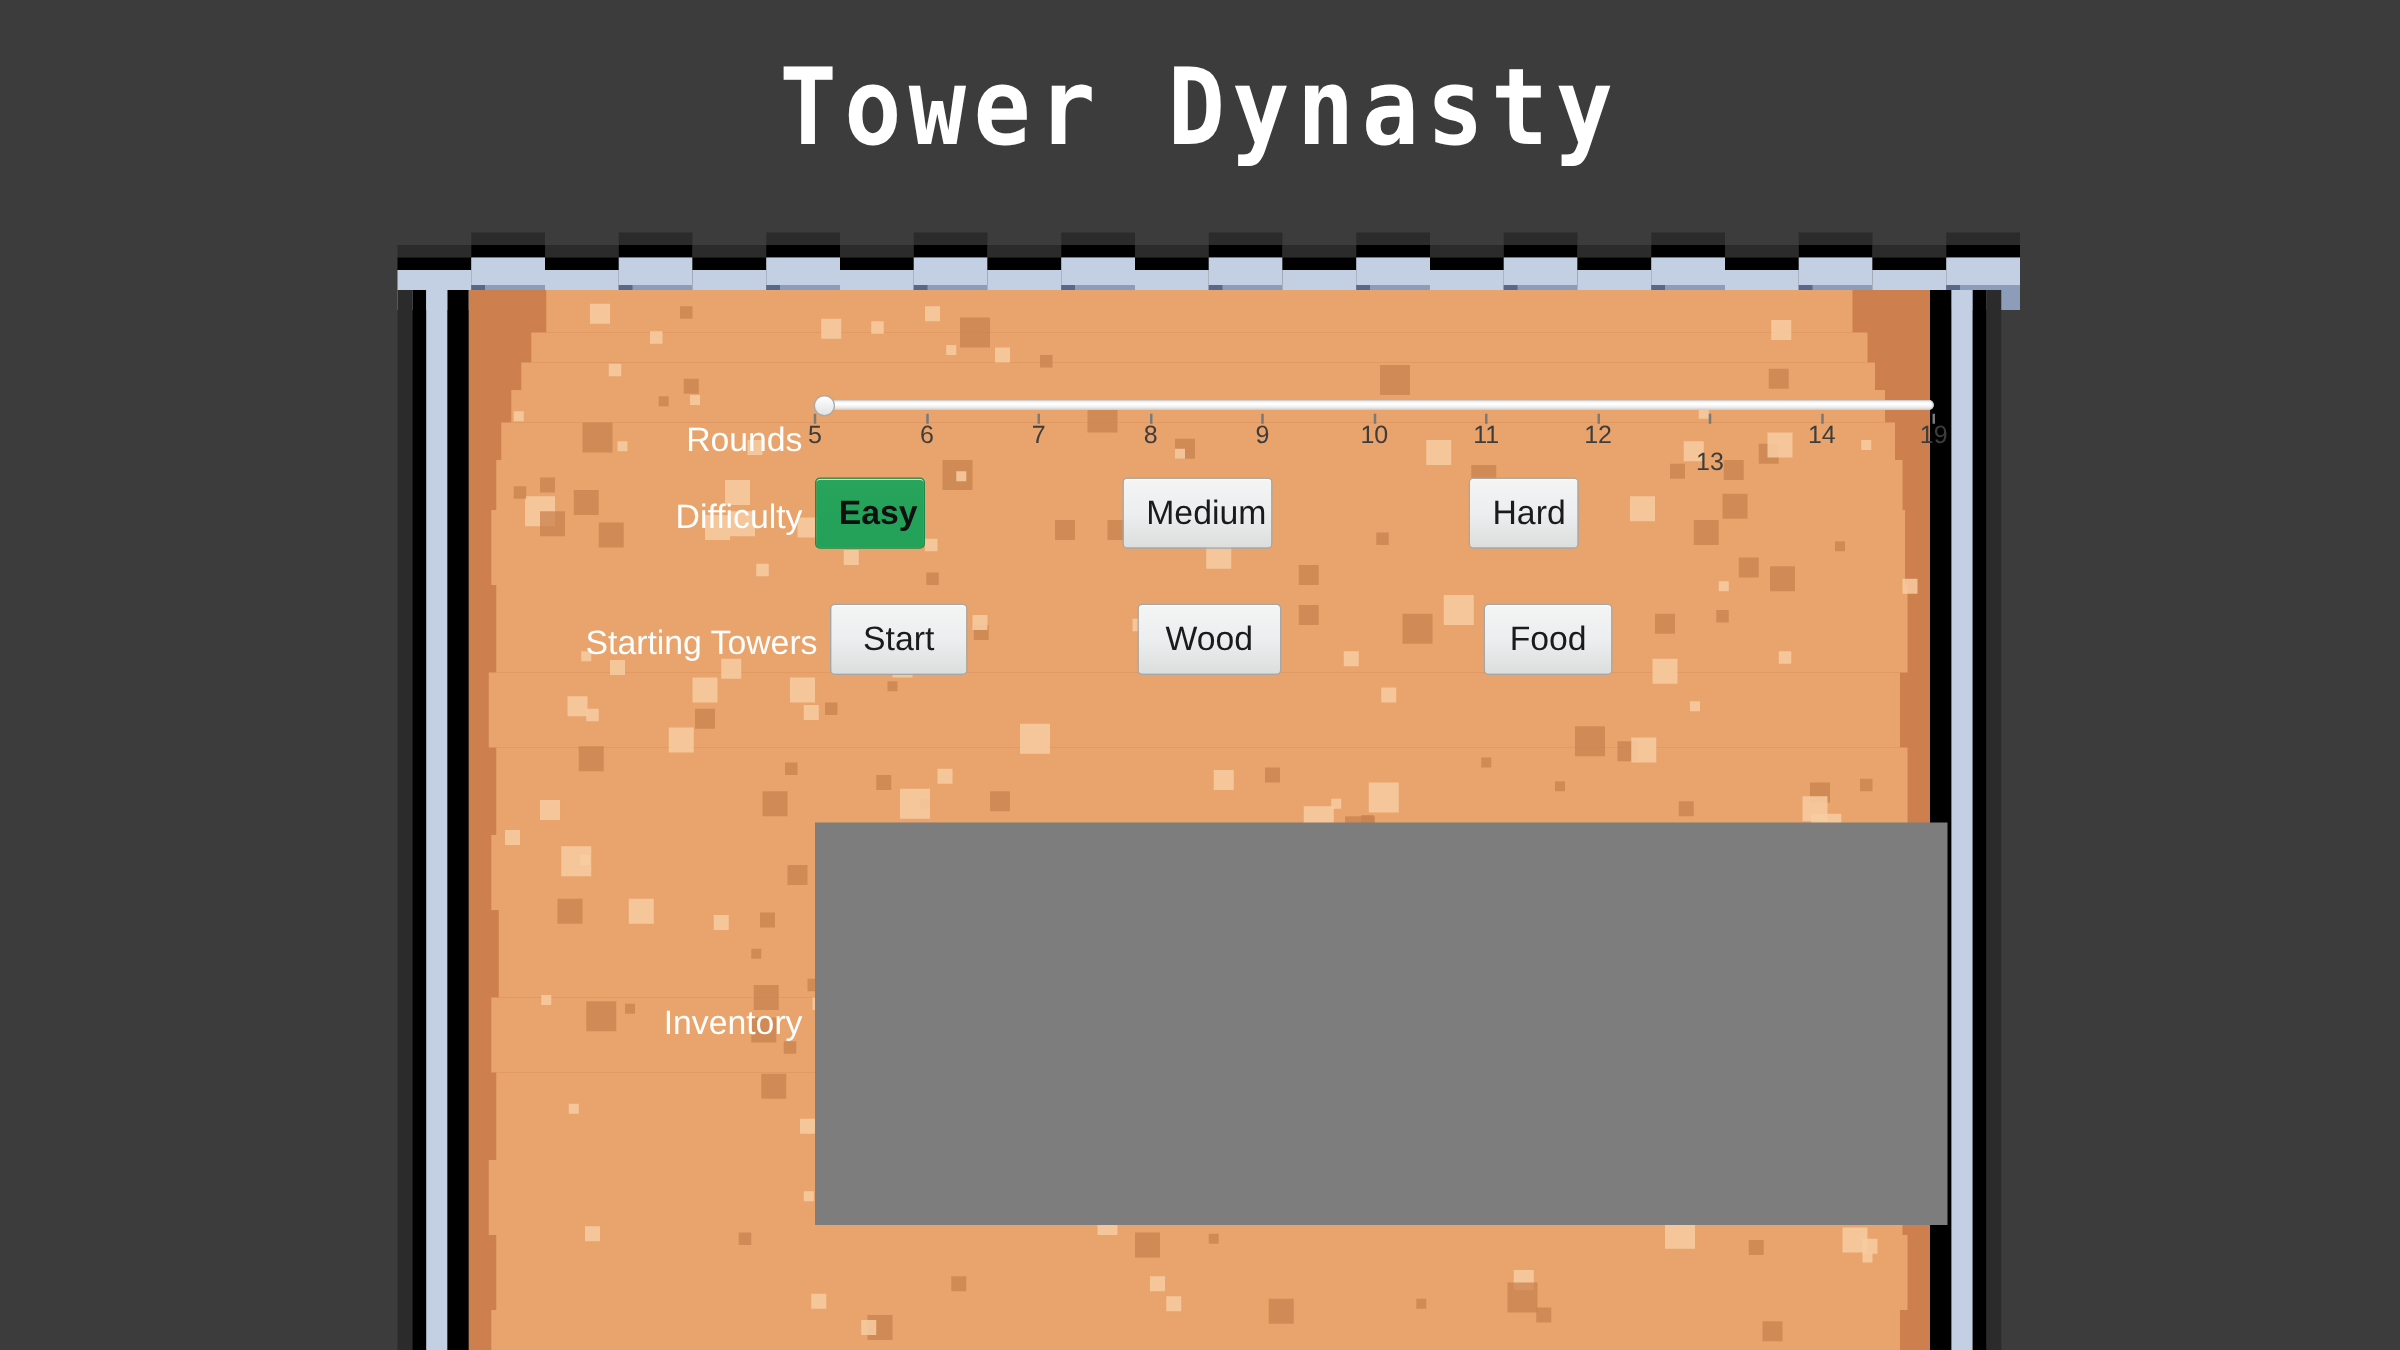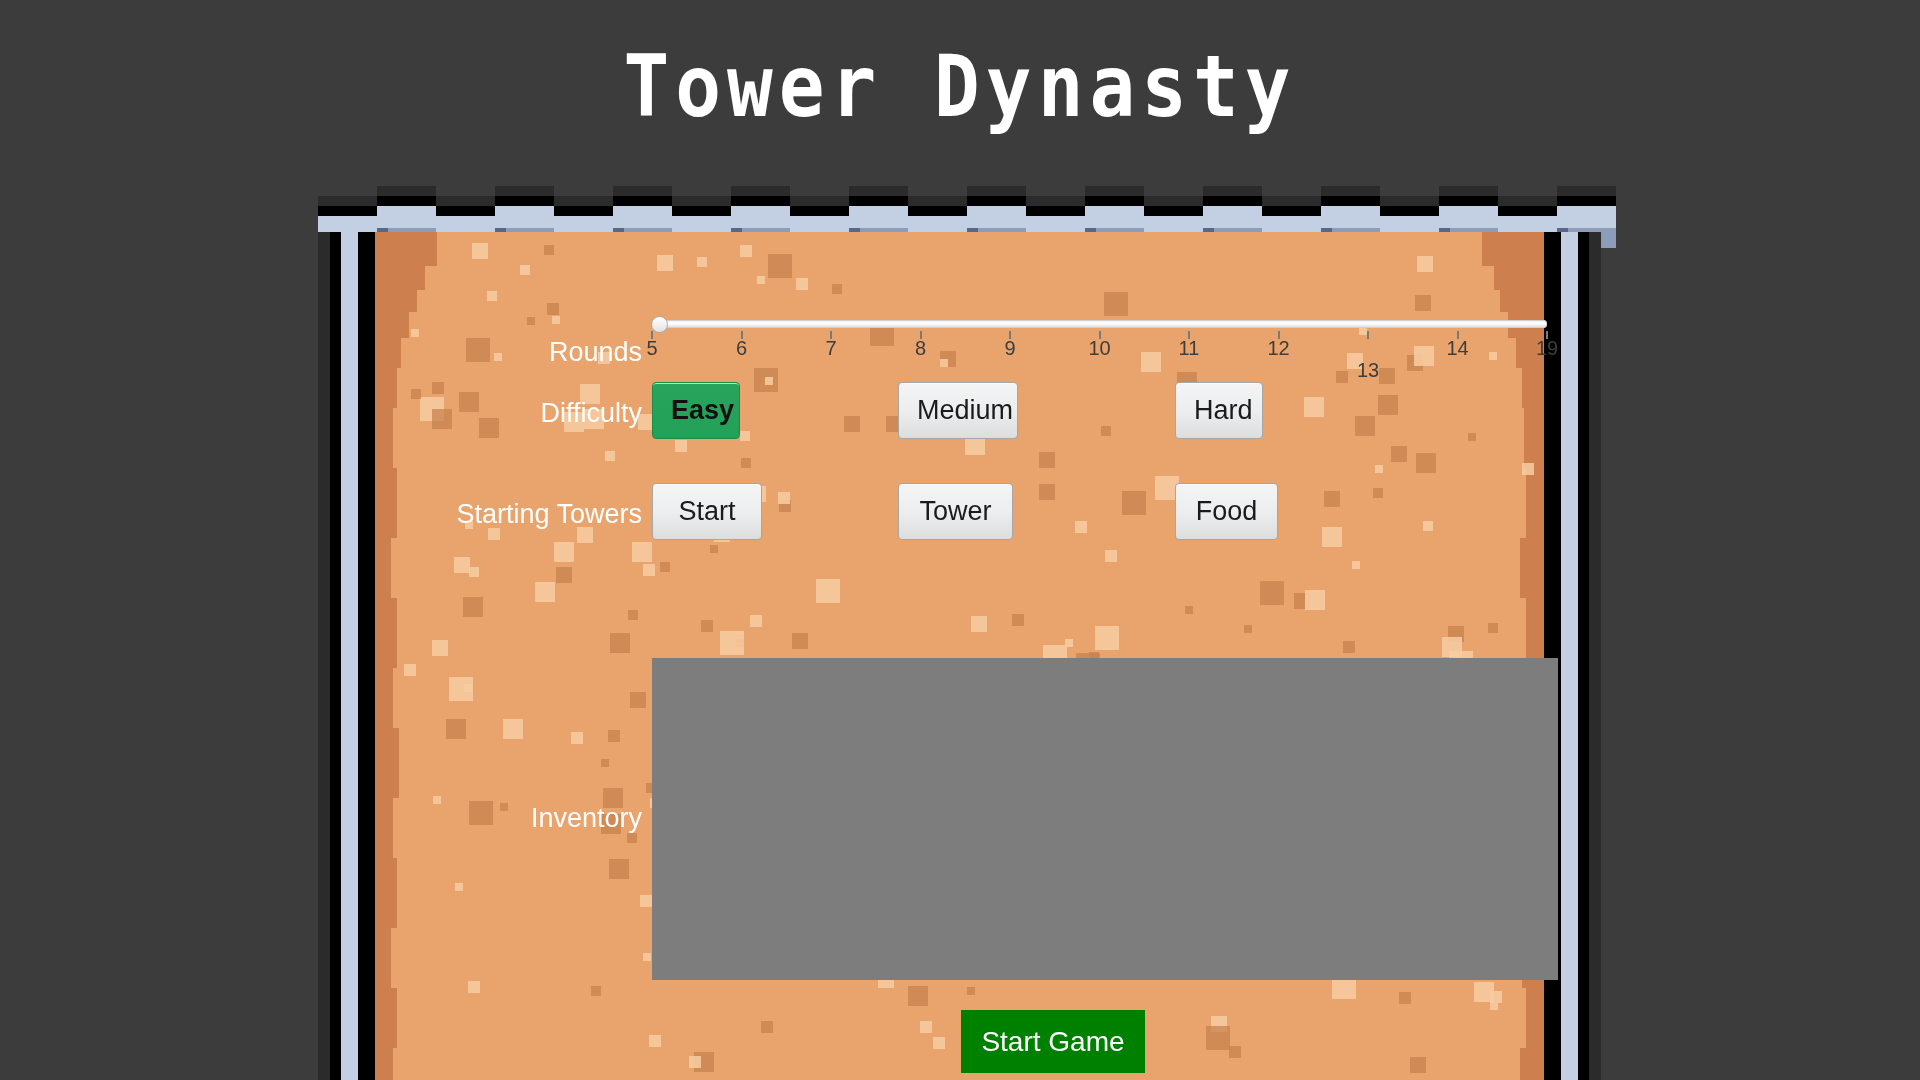--- a/index.html
+++ b/index.html
@@ -697,30 +697,27 @@
       </div>
     </div>
 
     <div class="row" style="left:80px; top:196px; width:1180px; height:57px;">
       <div class="label-box" style="top:16px;">Difficulty</div>
       <div class="opt-btn selected" style="left:254px; width:78px;">Easy</div>
       <div class="opt-btn" style="left:500px; width:120px;">Medium</div>
       <div class="opt-btn" style="left:777px; width:79px;">Hard</div>
     </div>
 
-    <div class="row" style="left:80px; top:297px; width:1068px; height:57px;">
+    <div class="row" style="left:92px; top:297px; width:1068px; height:57px;">
       <div class="label-box" style="top:16px;">Starting Towers</div>
       <div class="opt-btn" style="left:254px; width:110px;">Start</div>
-      <div class="opt-btn" style="left:500px; width:115px;">Tower</div>
+      <div class="opt-btn" style="left:500px; width:115px;">Wood</div>
       <div class="opt-btn" style="left:777px; width:103px;">Food</div>
     </div>
 
     <div class="row" style="left:80px; top:472px; width:1180px; height:322px;">
       <div class="label-box" style="top:145px;">Inventory</div>
       <div id="inventory-panel"></div>
     </div>
 
-    <div class="row" style="left:80px; top:824px; width:1180px; height:63px;">
-      <button id="start-game-button">Start Game</button>
-    </div>
 
   </div>
 </div>
 
 </body></html>

